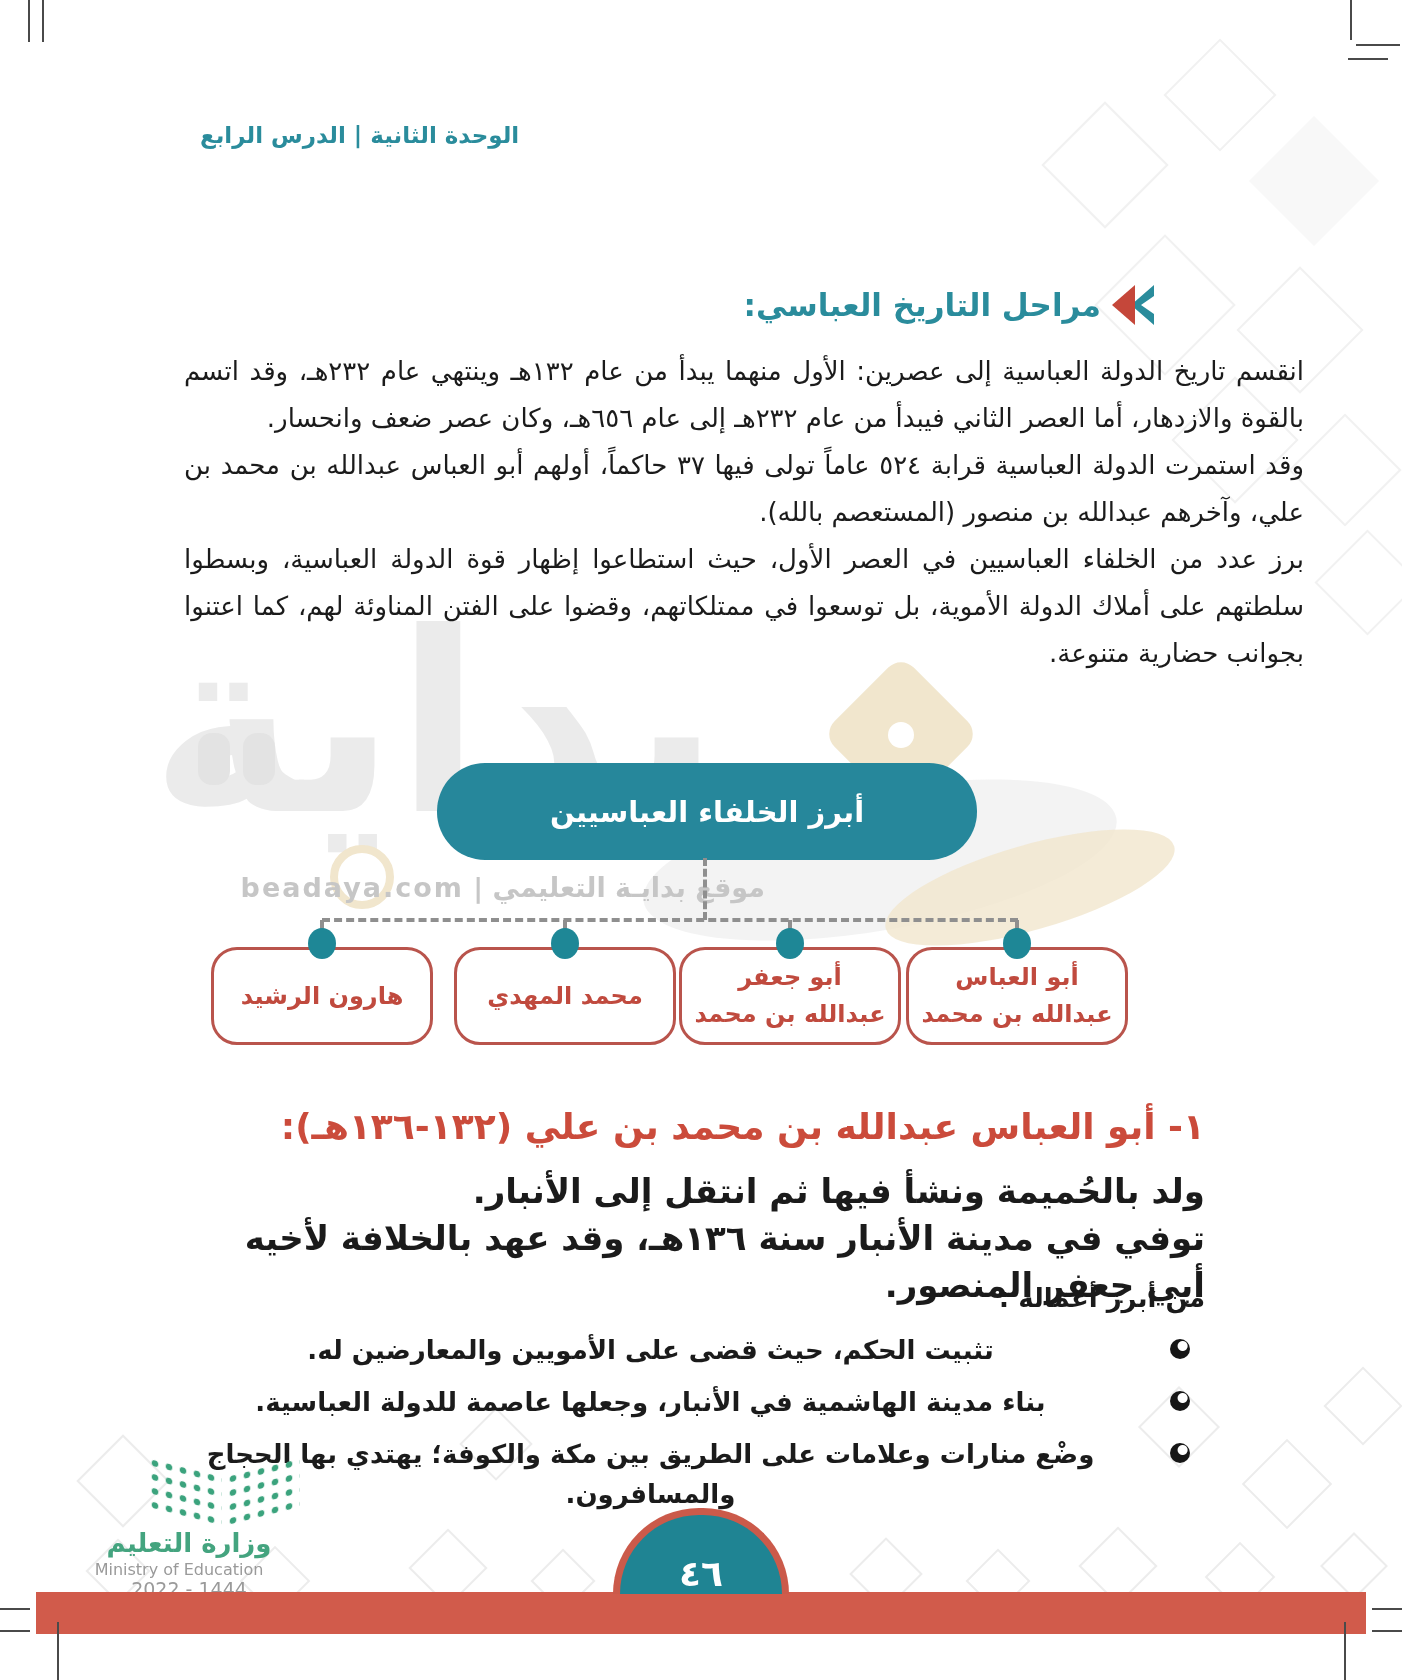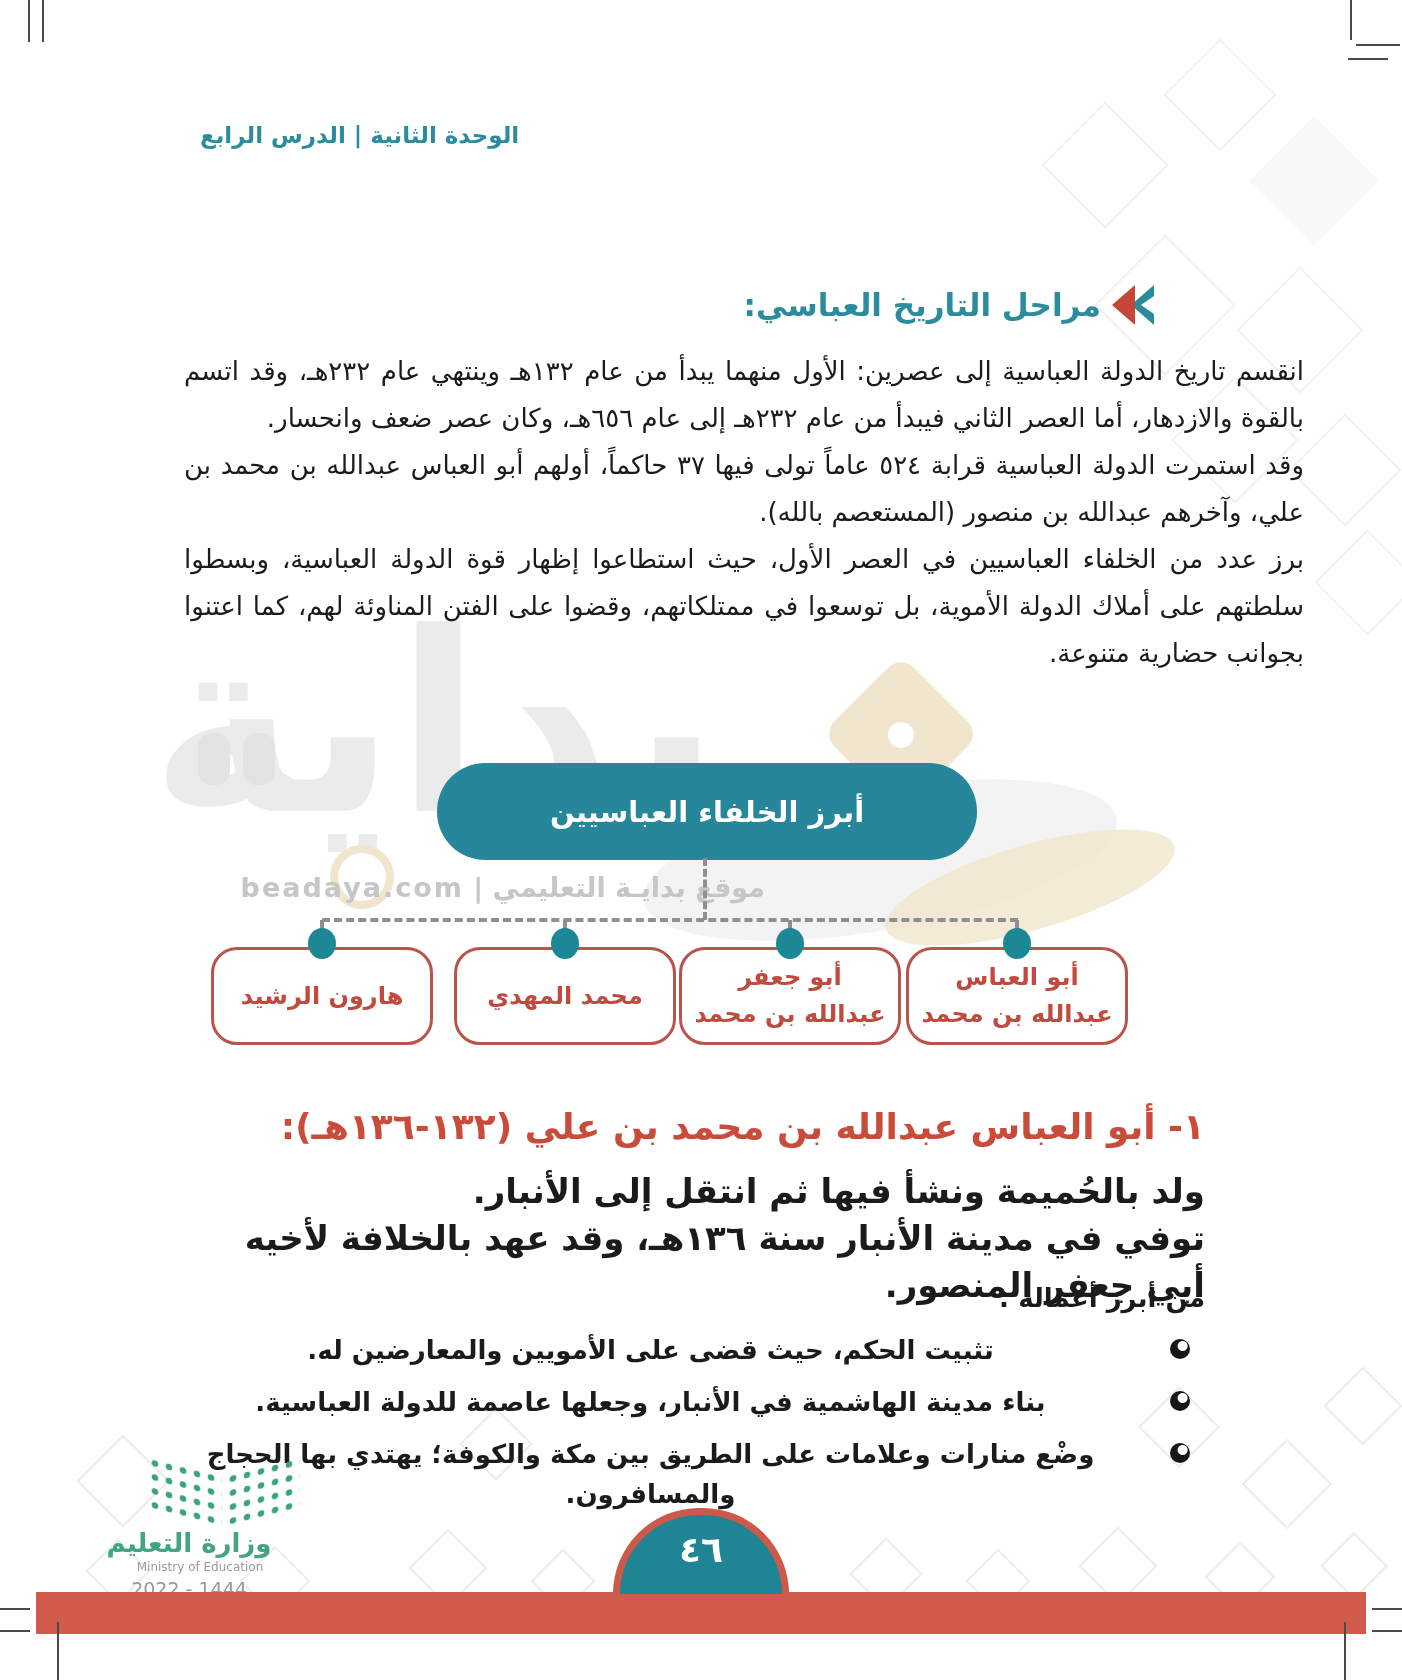--- a/index.html
+++ b/index.html
@@ -67,29 +67,29 @@
   .work-item { position:relative; padding-right:38px; margin-bottom:12px; color:#1b1b1b;
                font-size:26px; font-weight:bold; line-height:40px; text-align:center; }
   .bullet { position:absolute; right:2px; top:9px; width:20px; height:20px; border-radius:50%;
             background:radial-gradient(circle at 63% 35%, #ffffff 0 4.5px, #161616 5.5px); }
 
   
   .dots-wing { position:absolute; background-image:radial-gradient(#3ba37d 3px, rgba(0,0,0,0) 3.6px);
                background-size:14px 14px; z-index:2; }
   .ministry-ar { position:absolute; left:86px; top:1528px; width:206px; text-align:center;
                  color:#44a47f; font-size:26px; font-weight:bold; direction:rtl; z-index:2; }
-  .ministry-en { position:absolute; left:97px; top:1560px; width:206px; text-align:center;
-                 color:#9a9a9a; font-size:12px; z-index:2; }
+  .ministry-en { position:absolute; left:76px; top:1560px; width:206px; text-align:center;
+                 color:#9a9a9a; font-size:16px; z-index:2; }
   .edition { position:absolute; left:86px; top:1578px; width:206px; text-align:center;
              color:#9a9a9a; font-size:19px; z-index:2; }
   .page-bar { position:absolute; left:36px; top:1592px; width:1330px; height:42px;
               background:#d15b4b; z-index:3; }
   .page-num { position:absolute; left:613px; top:1508px; width:176px; height:86px;
               background:#1f8493; border:7px solid #cb5a4a; border-bottom:none;
-              border-radius:88px 88px 0 0; display:flex; align-items:flex-start; justify-content:center;
+              border-radius:88px 88px 0 0; display:flex; align-items:flex-end; justify-content:center;
               padding-top:14px; color:#ffffff; font-size:36px; font-weight:bold; z-index:4; }
 </style>
 </head>
 <body>
 
 <div id="page">
 
   <div class="mark" style="left:28px;top:0;width:2px;height:42px"></div>
   <div class="mark" style="left:42px;top:0;width:2px;height:42px"></div>
   <div class="mark" style="left:1350px;top:0;width:2px;height:40px"></div>

